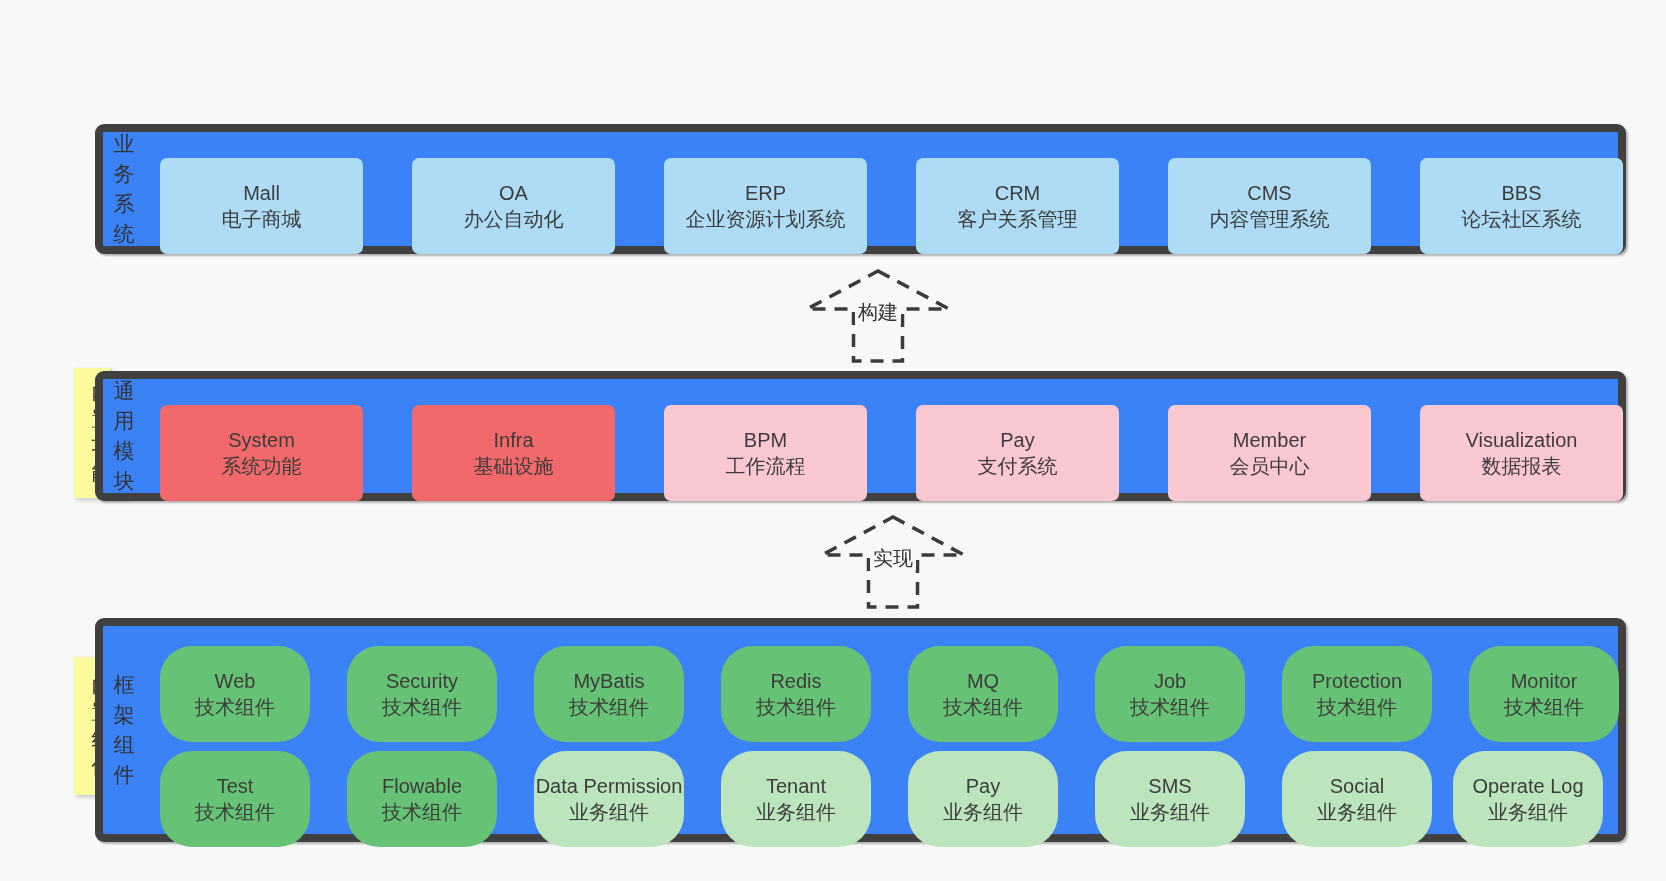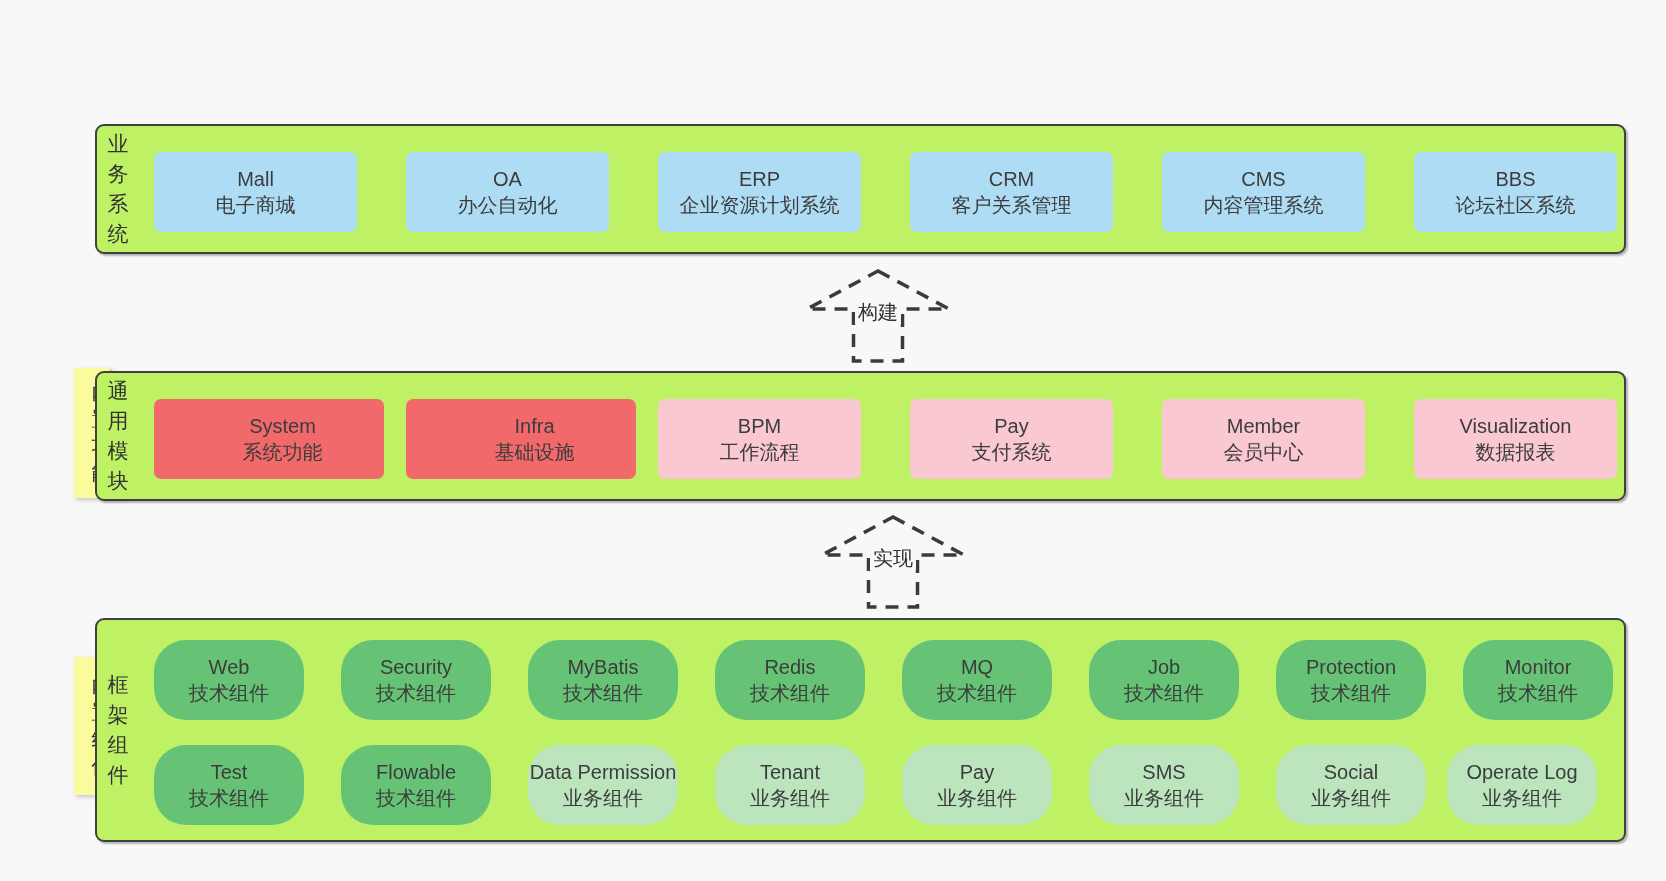--- a/index.html
+++ b/index.html
@@ -11,22 +11,22 @@
     position: relative;
     overflow: hidden;
   }
 
   
   .layer {
     position: absolute;
     left: 95px;
     width: 1531px;
     box-sizing: border-box;
-    background: #bef264;
-    border: 2px solid #404040;
+    background: #3b82f6;
+    border: 8px solid #404040;
     border-radius: 9px;
     box-shadow: 2px 2px 2px rgba(0,0,0,0.28);
   }
   .layer-business   { top: 124px; height: 130px; }
   .layer-modules    { top: 371px; height: 130px; }
   .layer-components { top: 618px; height: 224px; }
 
   .layer-label {
     position: absolute;
     left: 9px; top: 50%;
@@ -35,38 +35,38 @@
     font-size: 21px;
     line-height: 30px;
     text-align: center;
     word-break: break-all;
     color: #333;
   }
 
   
   .box {
     position: absolute;
-    height: 80px;
+    height: 96px;
     border-radius: 7px;
     display: flex;
     flex-direction: column;
     align-items: center;
     justify-content: center;
     text-align: center;
     font-size: 20px;
     line-height: 26px;
     color: #3c3c3c;
   }
   .layer-business .box, .layer-modules .box { top: 26px; width: 203px; }
   .layer-components .box { width: 150px; border-radius: 32px; }
   .row1 { top: 20px; }
   .row2 { top: 125px; }
 
   .v-blue       { background: #aedcf4; }
-  .v-red        { background: #f1696b; padding-left: 27px; }
+  .v-red        { background: #f1696b; }
   .v-pink       { background: #fac8d1; }
   .v-green      { background: #66c376; }
   .v-lightgreen { background: #bce5bd; }
 
   
   .sticky {
     position: absolute;
     left: 37px;
     width: 55px;
     background: #fbfb9e;

